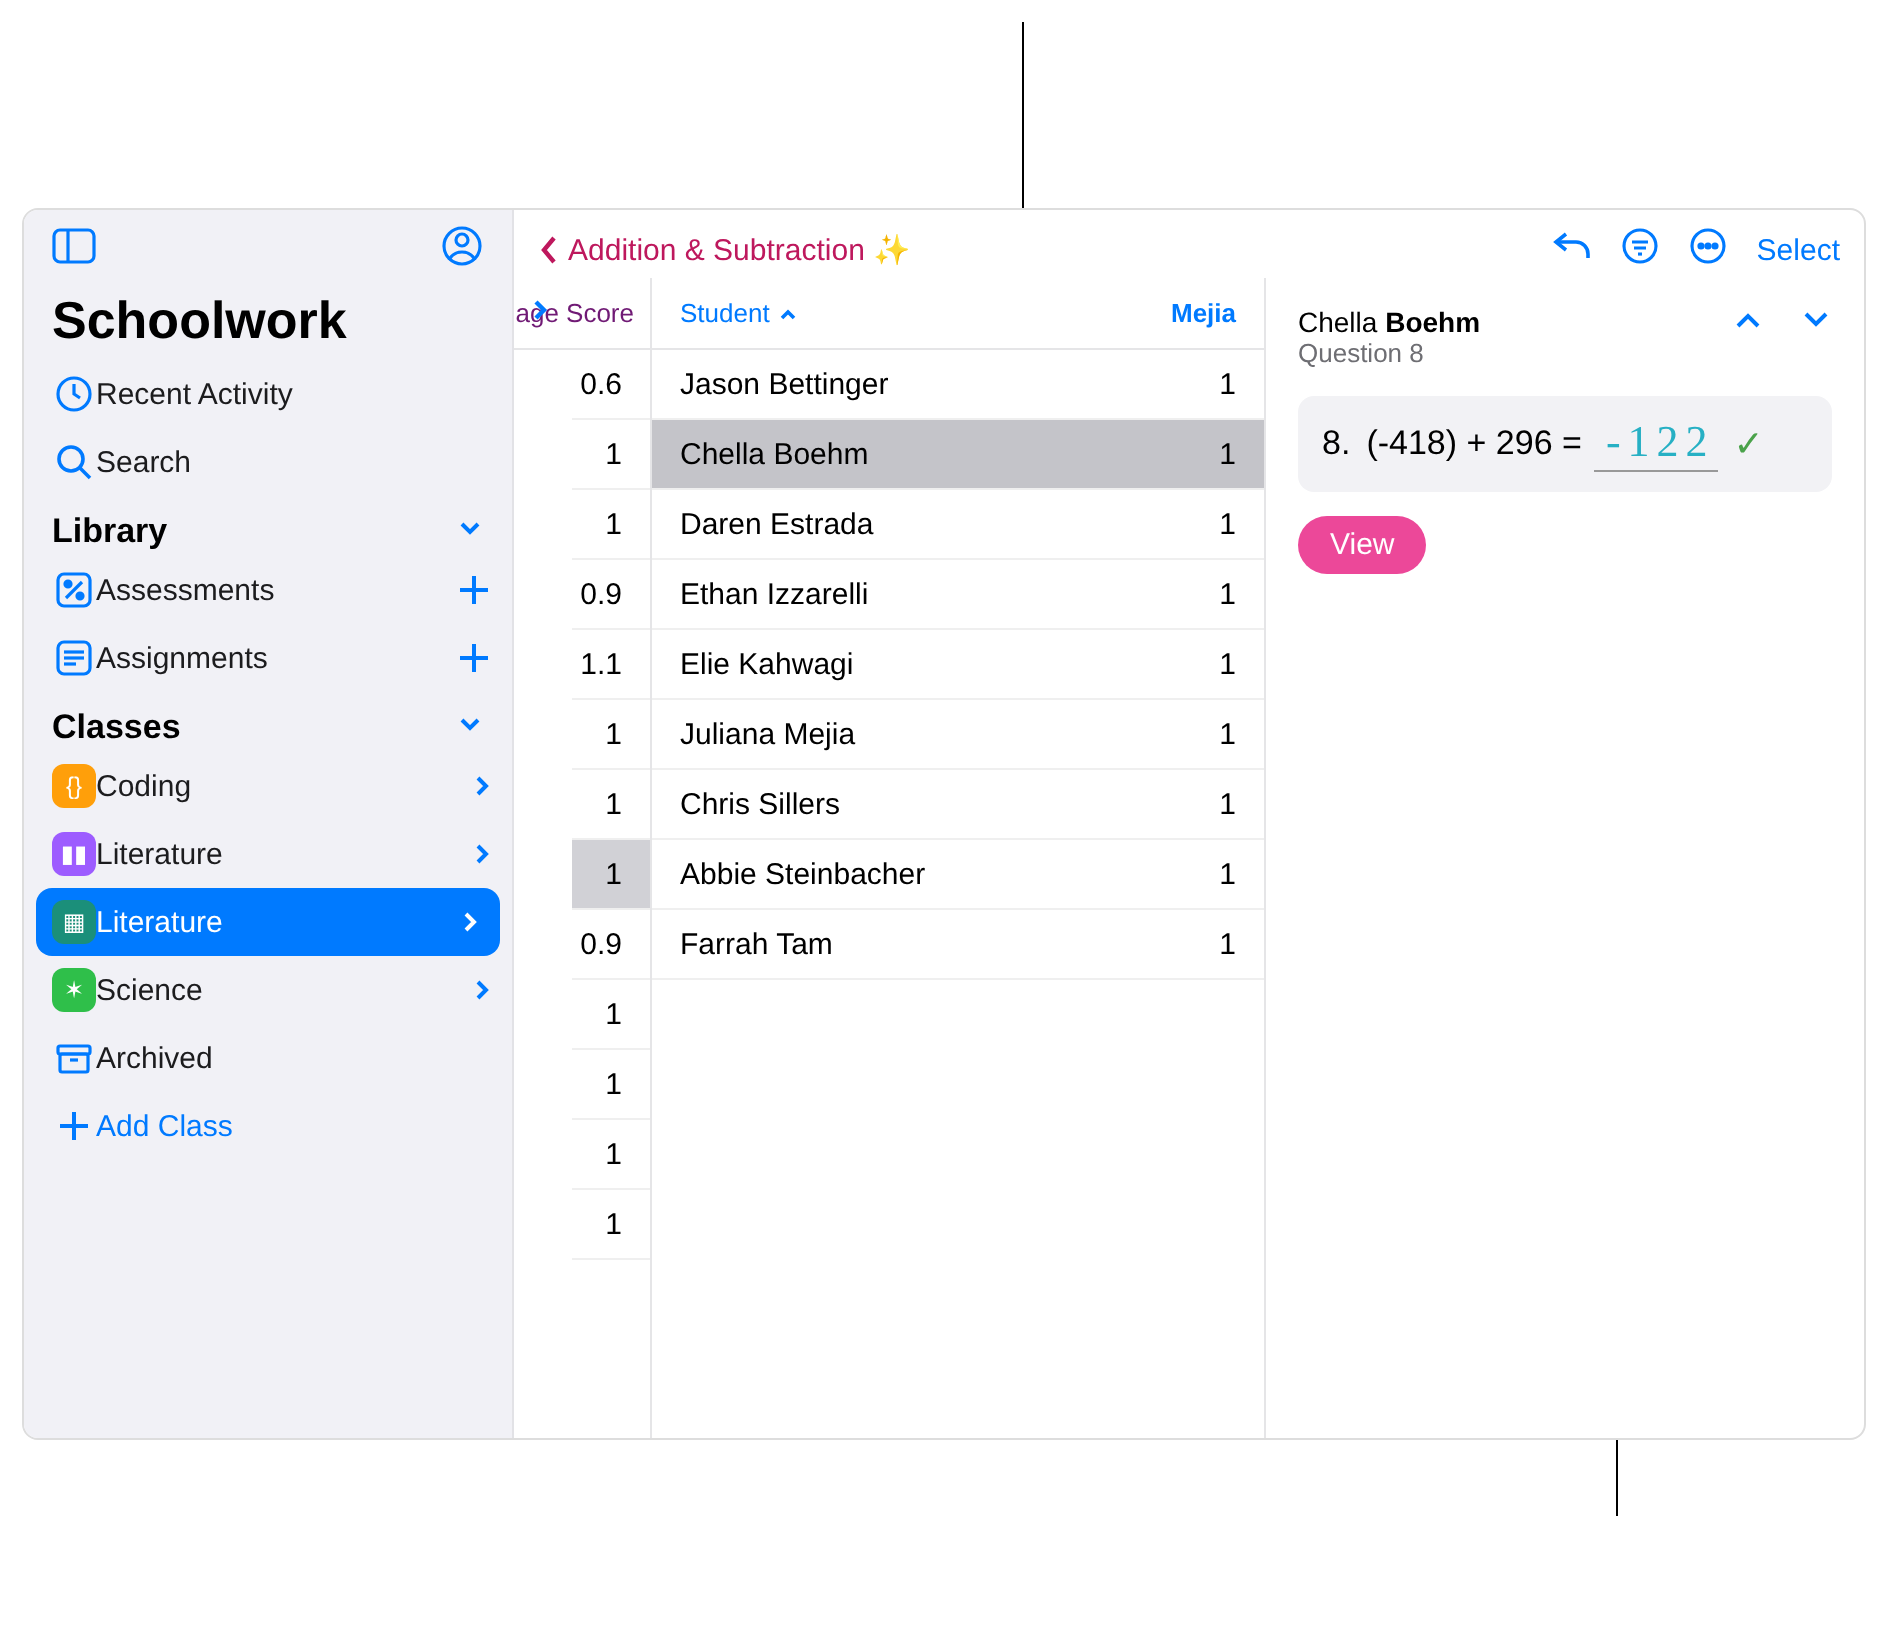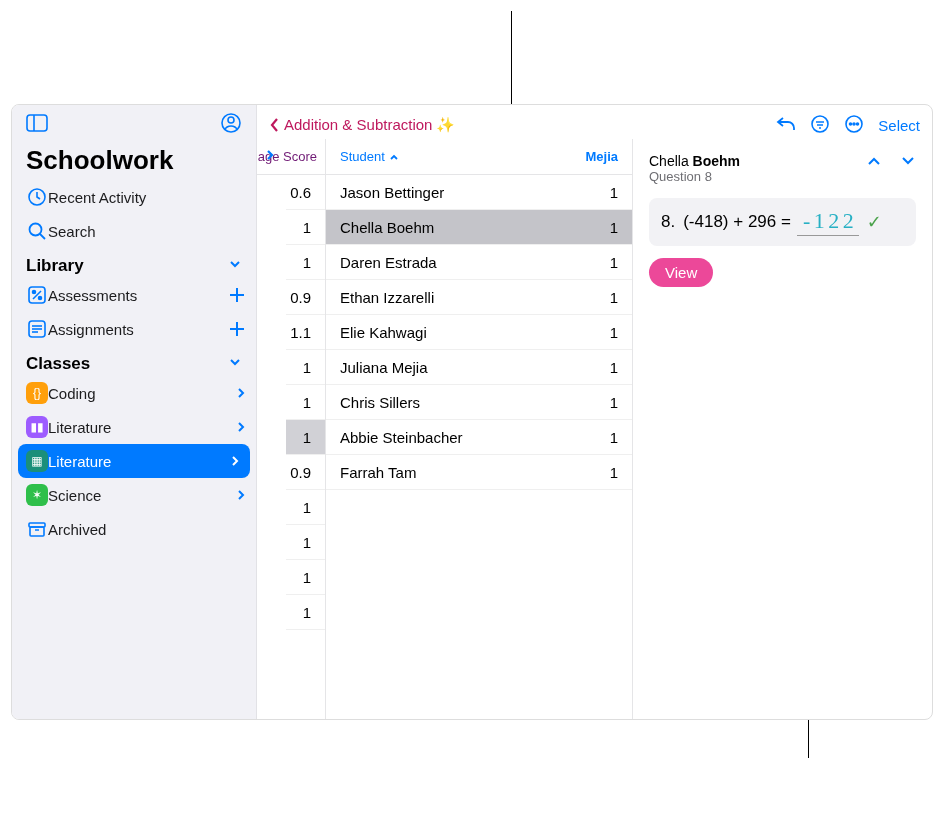--- a/index.html
+++ b/index.html
@@ -305,20 +305,29 @@
       </div>
       <div class="nav-item">
         <span class="icon-slot" style="color:#007aff;">
           <svg width="20" height="20" viewBox="0 0 20 20" fill="none" stroke="currentColor" stroke-width="1.6">
               <rect x="2" y="4" width="16" height="4" rx="1"></rect>
               <rect x="3" y="8" width="14" height="9" rx="1"></rect>
               <line x1="8" y1="11" x2="12" y2="11"></line>
             </svg>
         </span>
         <span>Archived</span>
+      </div>
+      <div class="nav-item">
+        <span class="icon-slot" style="color:#007aff;">
+          <svg width="18" height="18" viewBox="0 0 18 18" stroke="currentColor" stroke-width="2">
+              <line x1="9" y1="2" x2="9" y2="16"></line>
+              <line x1="2" y1="9" x2="16" y2="9"></line>
+            </svg>
+        </span>
+        <span class="add-class">Add Class</span>
       </div>
     </div>
 
     <div class="main">
       <div class="main-top">
         <div class="back-link">
           <svg width="11" height="16" viewBox="0 0 11 16" fill="none" stroke="currentColor" stroke-width="2.2">
               <path d="M8 2l-5 6 5 6"></path>
             </svg>
           <span>Addition &amp; Subtraction ✨</span>

